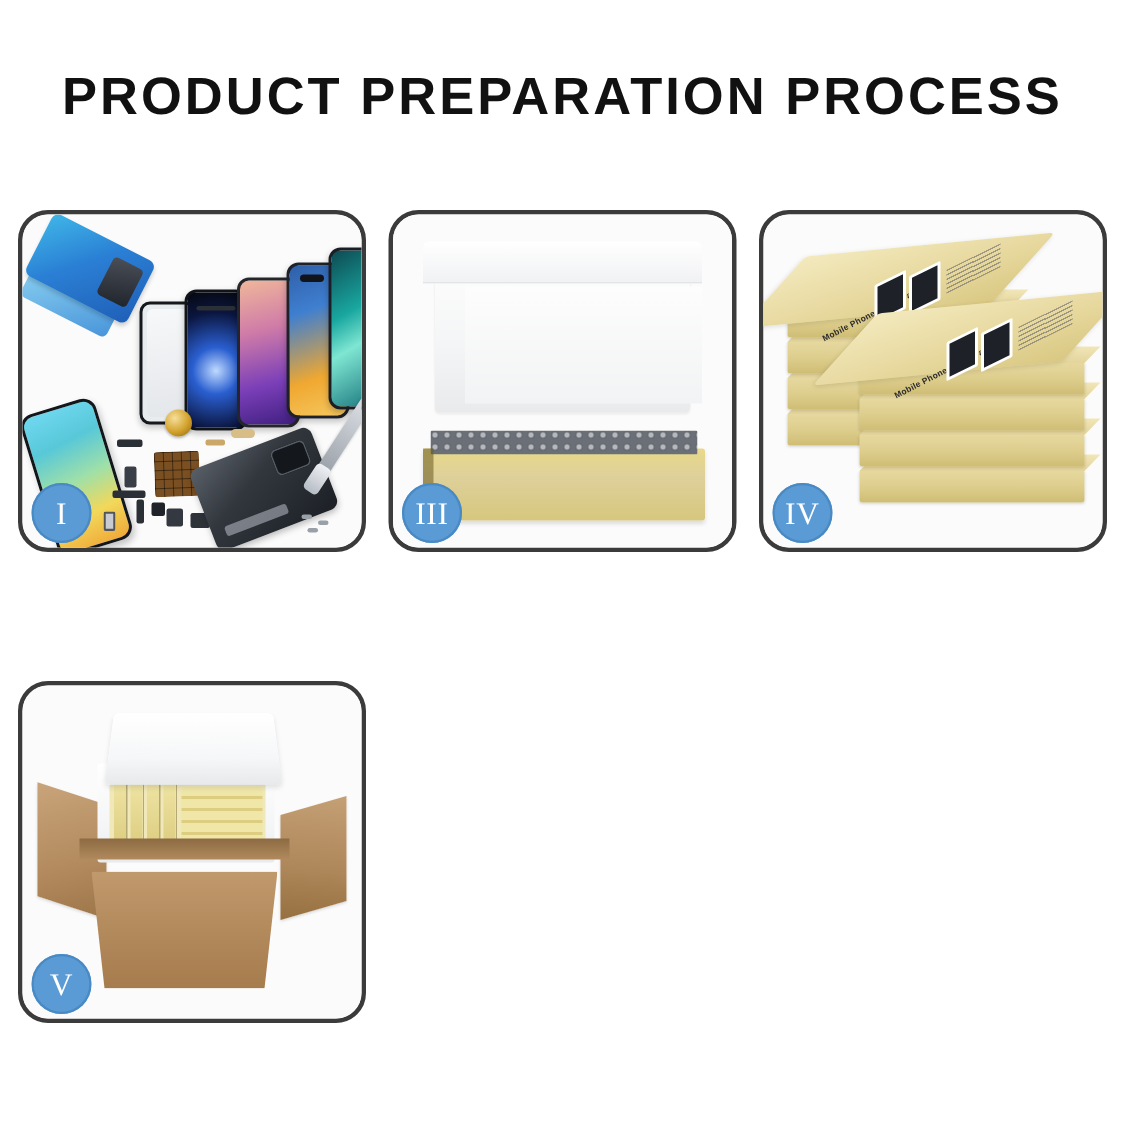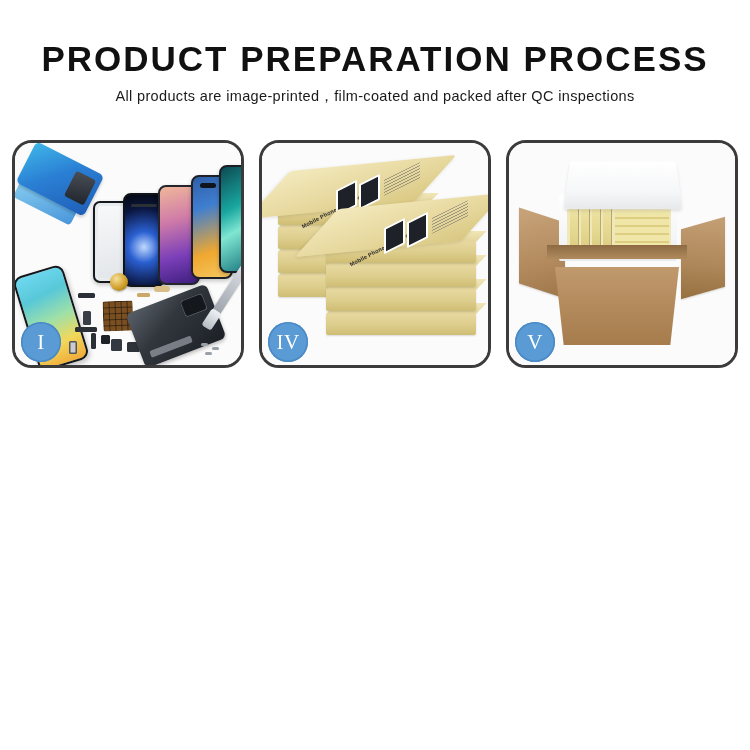--- a/index.html
+++ b/index.html
@@ -19,21 +19,21 @@
     position: relative;
     width: 750px;
     height: 750px;
     background: #ffffff;
   }
 
   
   .header {
     position: absolute;
     left: 0;
-    top: 38px;
+    top: 44px;
     width: 750px;
     text-align: center;
   }
   .title {
     font-family: "Liberation Sans", sans-serif;
     font-size: 35px;
     font-weight: 700;
     letter-spacing: 2.0px;
     color: #111111;
     line-height: 42px;
@@ -482,21 +482,20 @@
     background: rgba(140,114,74,.50);
   }
 </style>
 </head>
 <body>
 
 <div class="page">
 
   <div class="header">
     <div class="title">PRODUCT PREPARATION PROCESS</div>
-    <div class="subtitle">All products are image-printed，film-coated and packed after QC inspections</div>
   </div>
 
   <div class="grid">
 
     <div class="panel">
       <div class="panel-inner">
         <div class="p1">
           <div class="flexpart2"></div>
           <div class="flexpart"></div>
           <div class="scr a"></div>
@@ -527,20 +526,31 @@
               <span></span>
               <span></span>
               <span></span>
             </div>
         </div>
       </div>
       <div class="badge">I</div>
     </div>
 
 
+    <div class="panel">
+      <div class="panel-inner">
+        <div class="box3wrap">
+          <div class="lid3">
+            <div class="foam3"></div>
+          </div>
+          <div class="tray3"></div>
+        </div>
+      </div>
+      <div class="badge">III</div>
+    </div>
 
     <div class="panel">
       <div class="panel-inner">
         <div class="stack">
           <div class="sbox sL4"></div>
           <div class="sbox sL3"></div>
           <div class="sbox sL2"></div>
           <div class="sbox sL1"></div>
           <div class="lidtop lidtopA"></div>
           <div class="lbl lblA">Mobile Phone Spare Parts</div>

